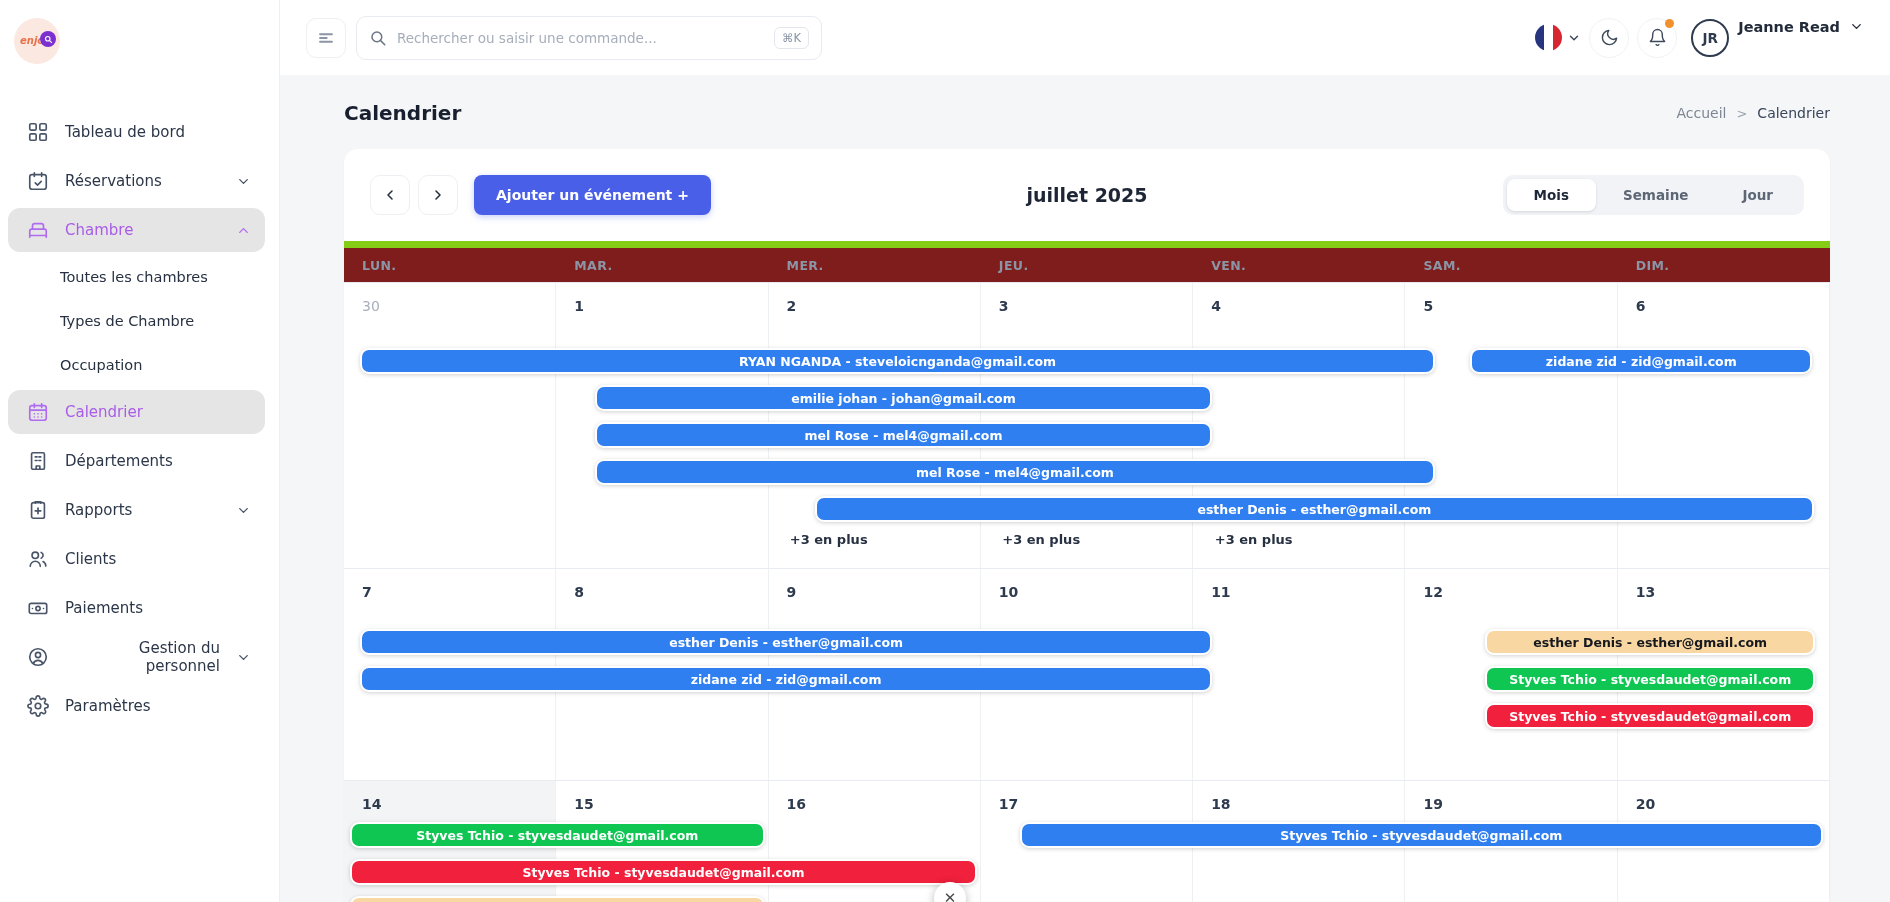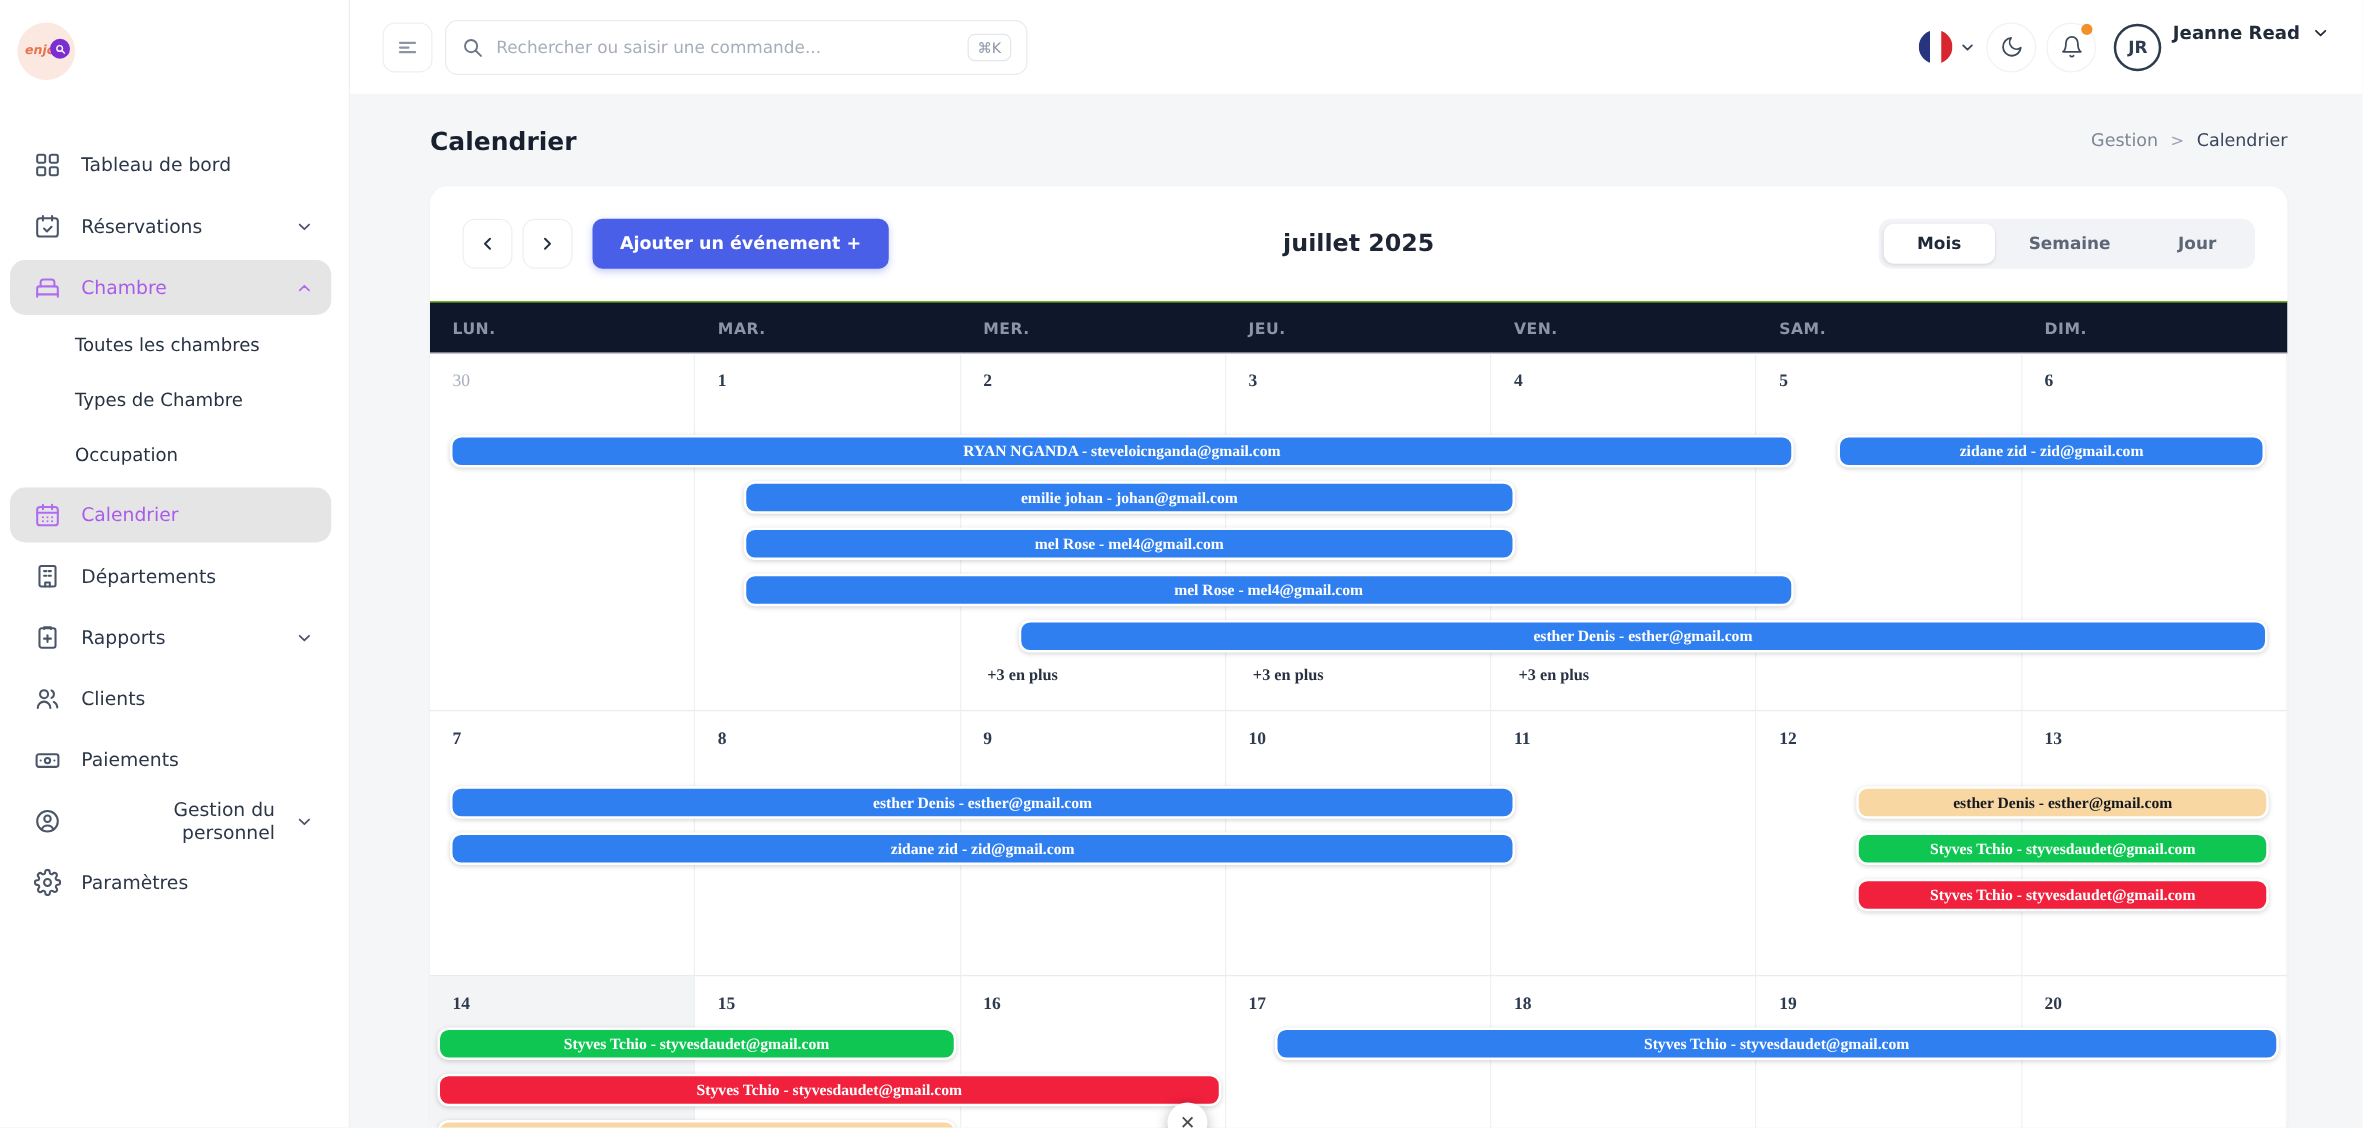--- a/index.html
+++ b/index.html
@@ -57,24 +57,24 @@
   .card { background:#fff; border-radius:14px; box-shadow:0 1px 2px rgba(16,24,40,.05); height:762px; overflow:hidden; }
   .toolbar { display:flex; align-items:center; padding:26px; position:relative; }
   .nav-btn { width:40px; height:40px; border:1px solid #EDEFF3; border-radius:10px; background:#fff; display:grid; place-items:center; cursor:pointer; color:#25303F; }
   .nav-btn + .nav-btn { margin-left:8px; }
   .add-btn { height:40px; padding:0 22px; border-radius:8px; background:#4A5FE8; color:#fff; font-size:14px; font-weight:600; border:0; margin-left:16px; cursor:pointer; font-family:inherit; box-shadow:0 2px 6px rgba(74,95,232,.3); }
   .cal-title { position:absolute; left:0; right:0; text-align:center; font-size:19px; font-weight:600; color:#1E2636; pointer-events:none; }
   .views { margin-left:auto; background:#F2F3F6; border-radius:10px; padding:4px; display:flex; }
   .view-btn { padding:8px 27px; font-size:13.5px; font-weight:600; color:#5C6675; border:0; background:transparent; border-radius:8px; cursor:pointer; font-family:inherit; }
   .view-btn.active { background:#fff; color:#1E2838; box-shadow:0 1px 3px rgba(0,0,0,.12); }
 
-  .dow-row { display:flex; height:42px; background:#0f172a; border-top:1px solid #84cc16; border-bottom:1px solid #E7EAEE; align-items:center; }
+  .dow-row { display:flex; height:42px; background:#7f1d1d; border-top:7px solid #84cc16; border-bottom:1px solid #E7EAEE; align-items:center; }
   .dow { flex:1; padding-left:18px; font-size:12.5px; font-weight:600; color:#8B95A5; letter-spacing:.4px; }
 
-  .week { display:flex; position:relative; border-bottom:1px solid #E8EBEF;font-family:Liberation Serif, serif; }
+  .week { display:flex; position:relative; border-bottom:1px solid #E8EBEF; }
   .w1 { height:286px; } .w2 { height:212px; } .w3 { height:240px; }
   .cell { flex:1; border-right:1px solid #EEF1F4; padding:13px 0 0 18px; }
   .cell:last-child { border-right:0; }
   .cell.today { background:#F2F4F6; }
   .daynum { font-size:14px; font-weight:600; color:#2E3A4E; }
   .daynum.muted { color:#A7AFBC; font-weight:500; }
 
   .event { position:absolute; height:26px; border-radius:9px; border:2px solid #fff; box-shadow:0 1px 4px rgba(0,0,0,.18);
            display:flex; align-items:center; justify-content:center; font-size:12.5px; font-weight:700; color:#fff;
            white-space:nowrap; overflow:hidden; cursor:pointer; }
@@ -311,21 +311,21 @@
             </svg>
           </span>
       </div>
     </div>
   </header>
 
   <div class="content">
     <div class="page-head">
       <div class="page-title">Calendrier</div>
       <div class="breadcrumb">
-        <span>Gestion</span>
+        <span>Accueil</span>
         <span class="crumb-sep">&gt;</span>
         <span class="crumb-current">Calendrier</span>
       </div>
     </div>
 
     <div class="card">
       <div class="toolbar">
         <button class="nav-btn">
             <svg width="16" height="16" viewBox="0 0 24 24" fill="none" stroke="currentColor" stroke-width="2.3" stroke-linecap="round" stroke-linejoin="round">
               <polyline points="15,6 9,12 15,18"></polyline>

